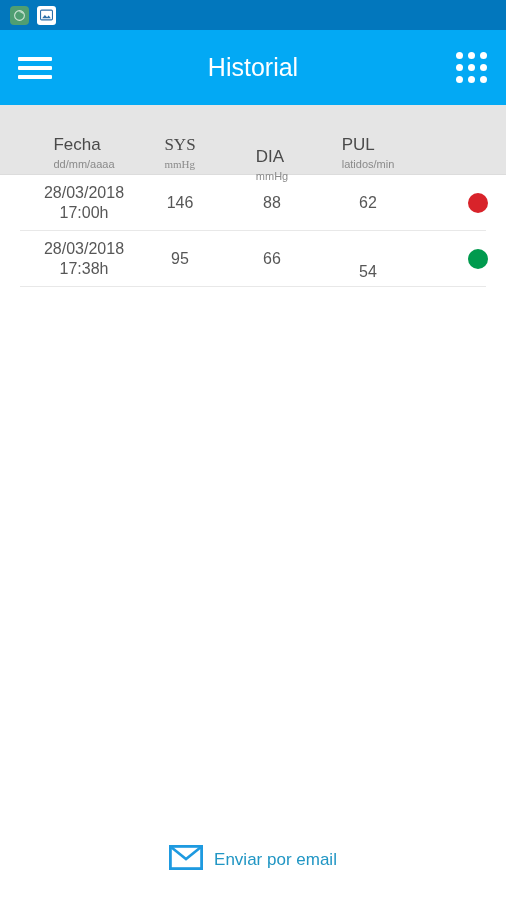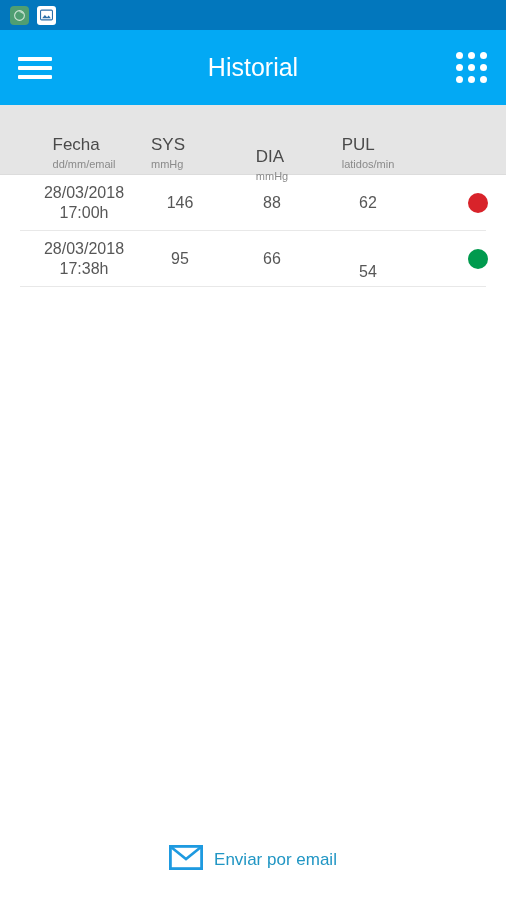--- a/index.html
+++ b/index.html
@@ -112,23 +112,23 @@
         <i></i>
         <i></i>
         <i></i>
         <i></i>
     </div>
   </div>
 
   <div class="thead">
     <div class="cell" style="left:84px; top:15px;">
       <div class="th-main">Fecha</div>
-      <div class="th-sub">dd/mm/email</div>
+      <div class="th-sub">dd/mm/aaaa</div>
     </div>
-    <div class="cell" style="left:168px; top:15px;">
+    <div class="cell" style="left:180px; top:15px;font-family:Liberation Serif, serif;">
       <div class="th-main">SYS</div>
       <div class="th-sub">mmHg</div>
     </div>
     <div class="cell" style="left:272px; top:27px;">
       <div class="th-main">DIA</div>
       <div class="th-sub">mmHg</div>
     </div>
     <div class="cell" style="left:368px; top:15px;">
       <div class="th-main">PUL</div>
       <div class="th-sub">latidos/min</div>

